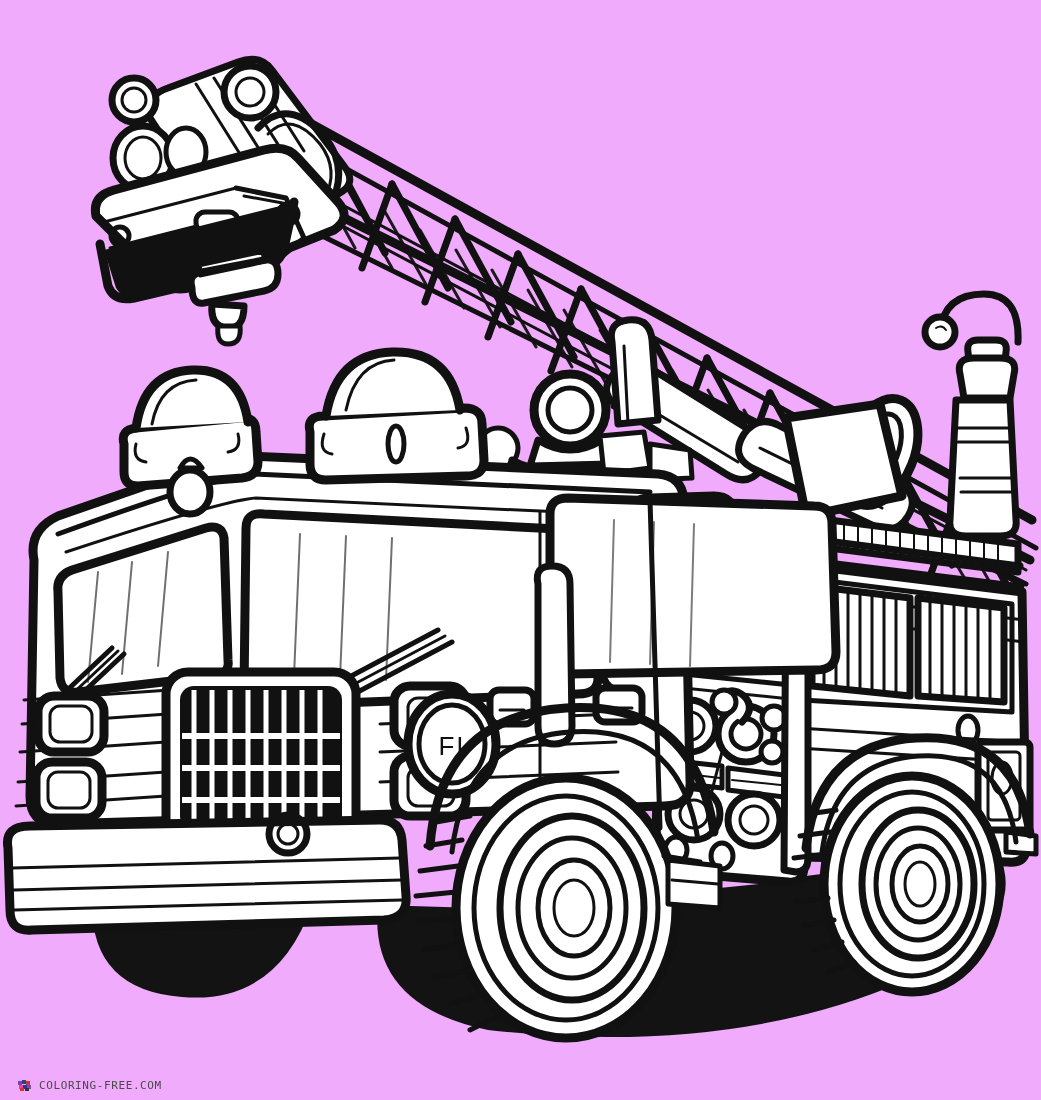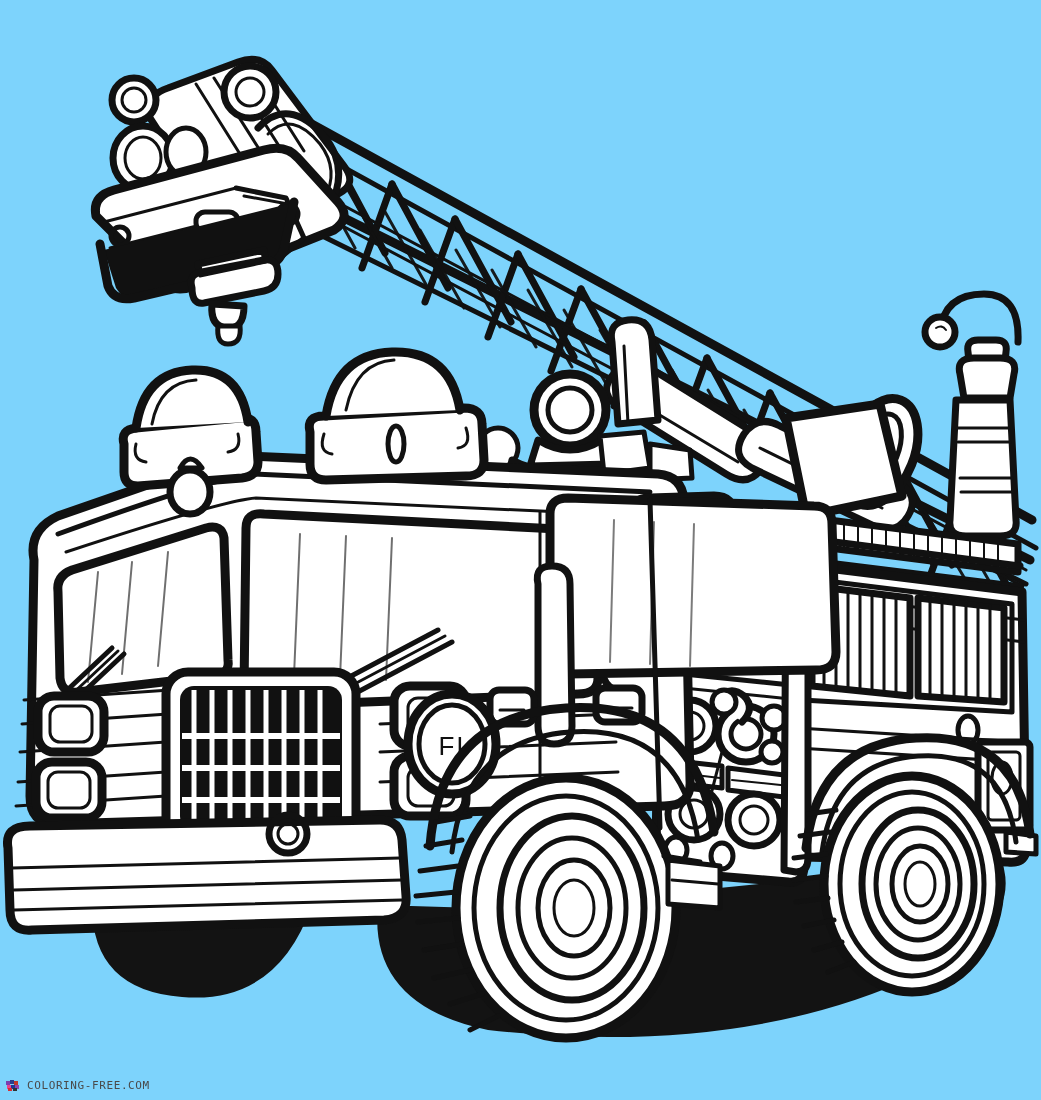--- a/index.html
+++ b/index.html
@@ -12,42 +12,42 @@
     height: 1100px;
     position: relative;
     overflow: hidden;
     font-family: "Liberation Sans", sans-serif;
   }
   #coloring-page {
     position: absolute;
     left: 0; top: 0;
     width: 1041px;
     height: 1100px;
-    background: #7dd3fc;
+    background: #f0abfc;
   }
   #artwork-svg {
     position: absolute;
     left: 0; top: 0;
     width: 1041px;
     height: 1100px;
     display: block;
   }
   .ln { fill: none; stroke: #111111; stroke-linecap: round; stroke-linejoin: round; }
   .t1 { stroke-width: 2; }
   .t2 { stroke-width: 3; }
   .t3 { stroke-width: 5; }
   .t4 { stroke-width: 7; }
   .t5 { stroke-width: 9; }
   .fillblk { fill: #111111; stroke: none; }
   .fillwht { fill: #ffffff; stroke: #111111; stroke-linejoin: round; stroke-linecap: round; }
   .shadow { fill: #131313; stroke: none; }
 
   #watermark {
     position: absolute;
-    left: 6px;
+    left: 18px;
     bottom: 6px;
     display: flex;
     align-items: center;
     gap: 6px;
     height: 16px;
   }
   #watermark .wm-logo {
     width: 15px;
     height: 12px;
     display: block;

